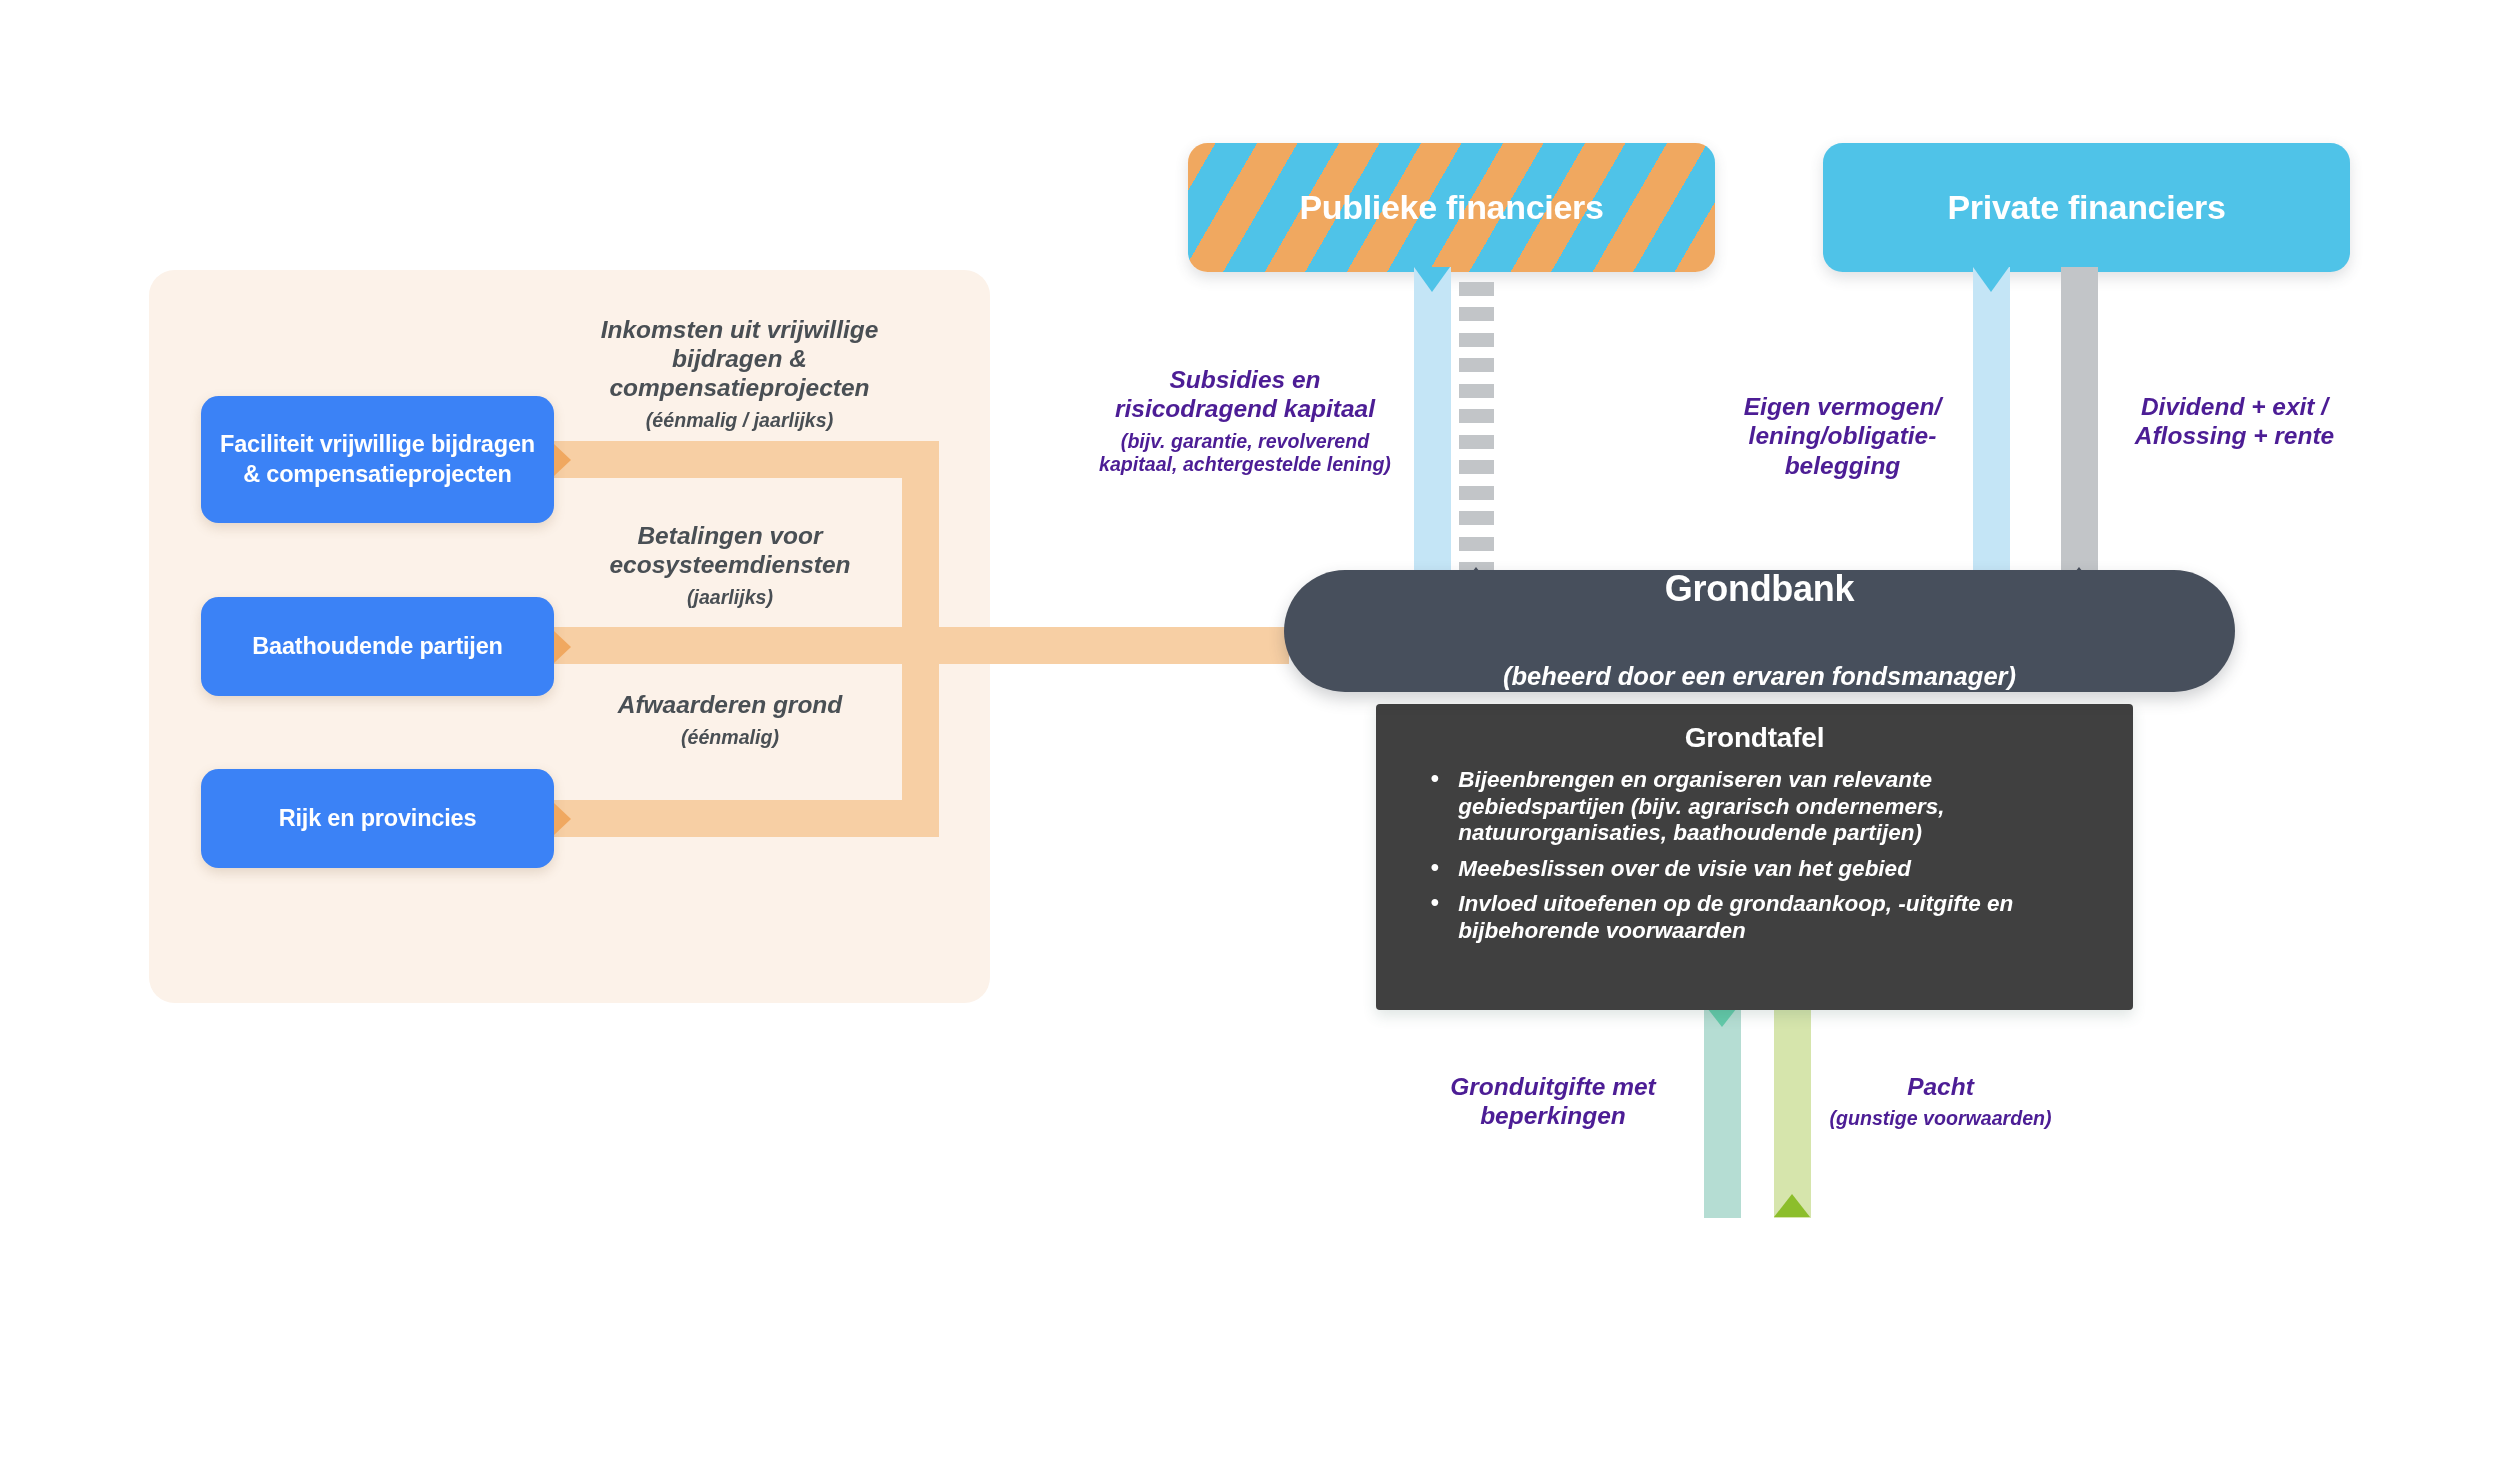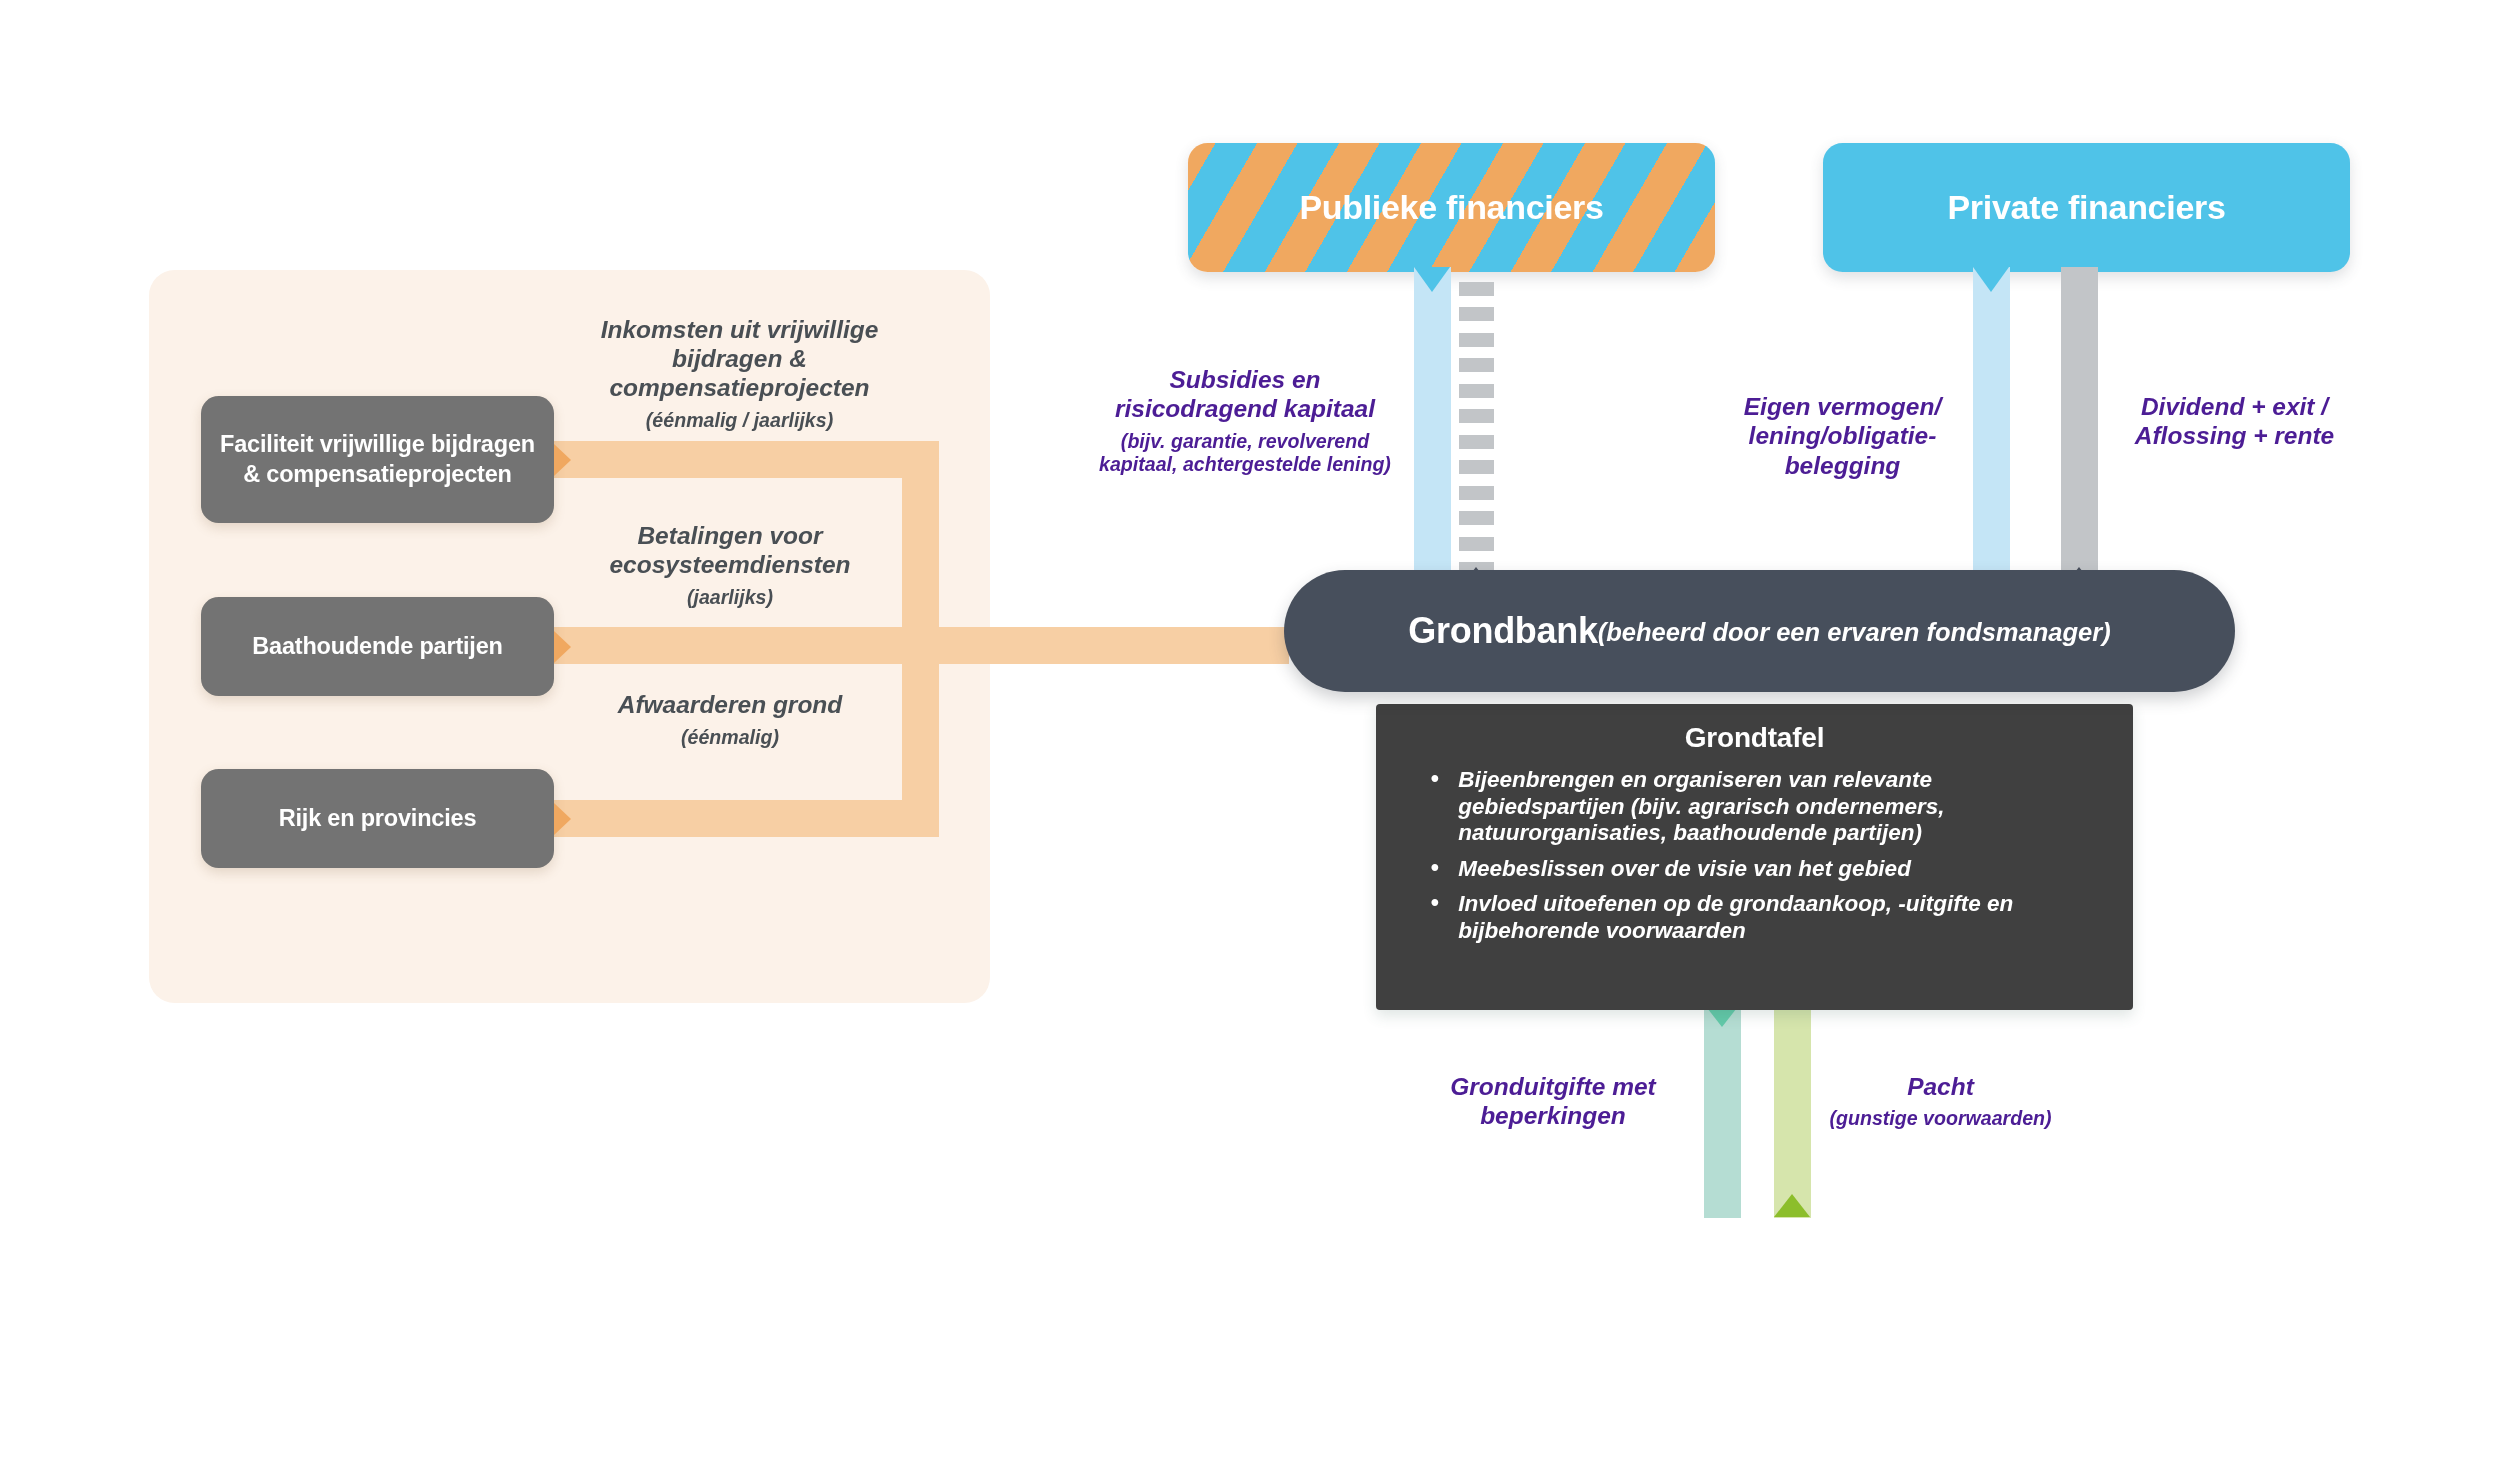--- a/index.html
+++ b/index.html
@@ -24,21 +24,21 @@
     left: 149px;
     top: 270px;
     width: 841px;
     height: 733px;
     background: #fcf2e9;
     border-radius: 25.5px;
   }
 
   .src-box {
     position: absolute;
-    background: #737373;
+    background: #3b82f6;
     border-radius: 17.6px;
     box-shadow: 0 4.9px 11.8px rgba(120, 90, 50, 0.18);
     color: #ffffff;
     font-weight: bold;
     font-size: 23.5px;
     line-height: 1.25;
     text-align: center;
     display: flex;
     align-items: center;
     justify-content: center;
@@ -198,23 +198,23 @@
 
   
   #grondbank {
     position: absolute;
     left: 1284px; top: 570px;
     width: 951px; height: 122px;
     background: #474f5c;
     border-radius: 61px;
     box-shadow: 0 6.9px 15.7px rgba(40,45,55,0.22);
     display: flex;
-    flex-direction: row;
+    flex-direction: column;
     align-items: center;
-    justify-content: center;
+    justify-content: space-between;
     color: #ffffff;
     z-index: 5;
   }
   #grondbank .gb-title {
     font-size: 36px;
     font-weight: bold;
     letter-spacing: -0.3px;
     line-height: 1.08;
   }
   #grondbank .gb-sub {

